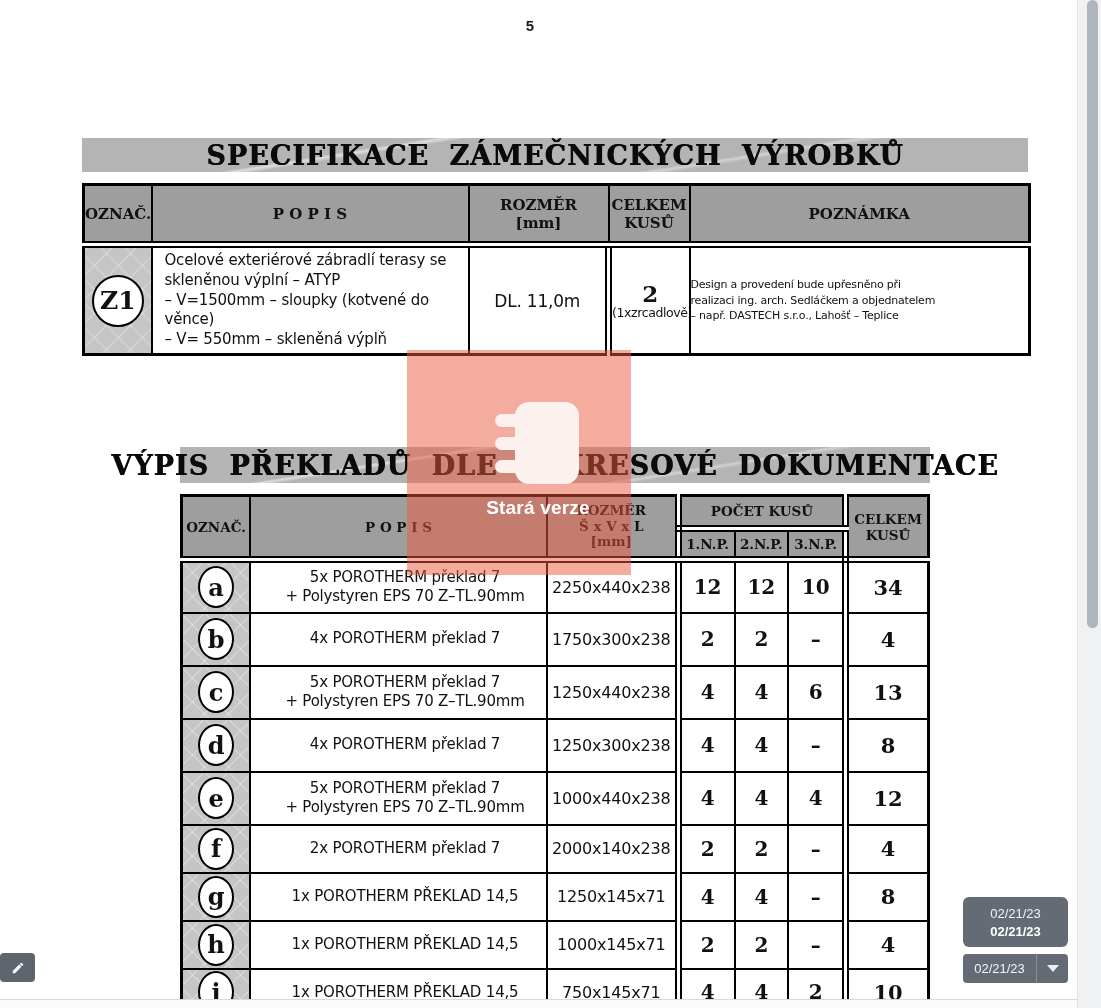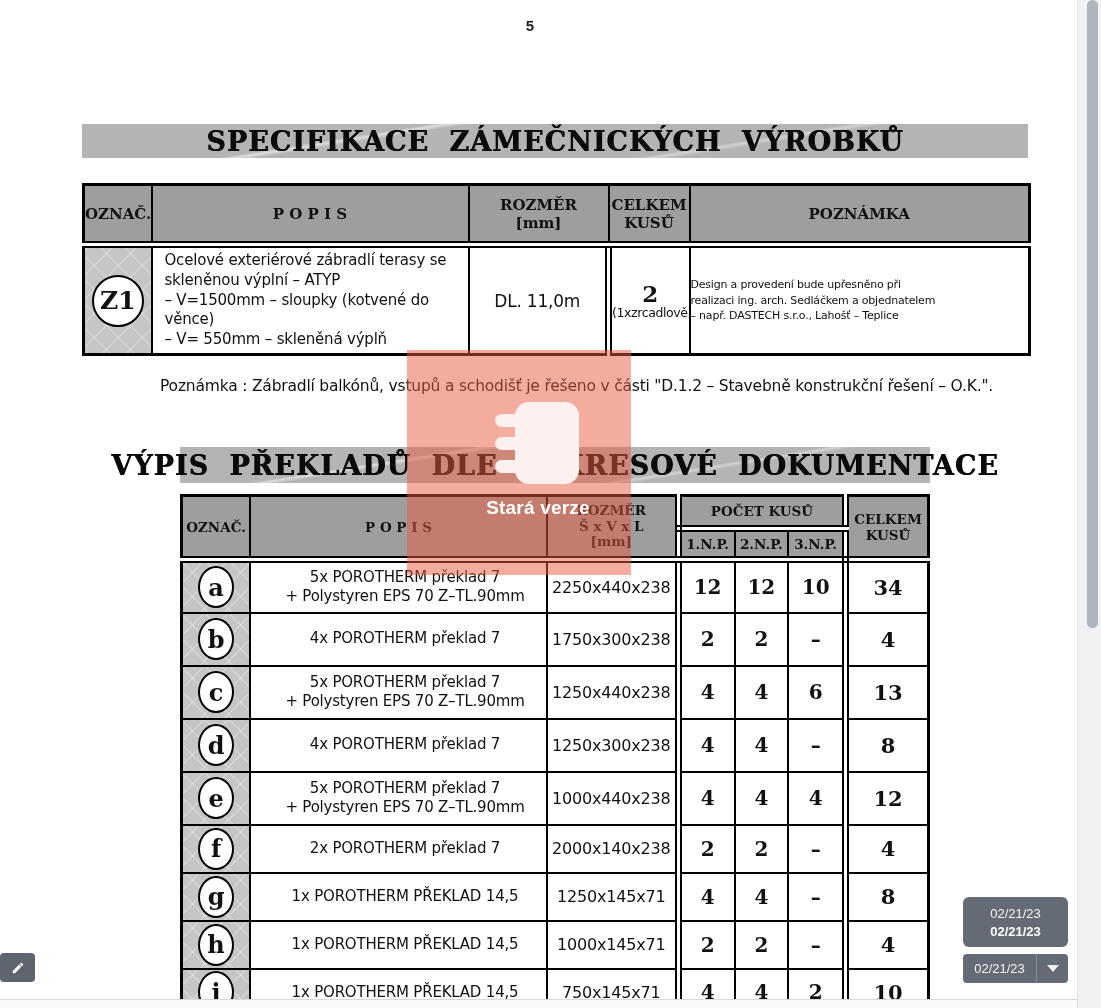--- a/index.html
+++ b/index.html
@@ -20,21 +20,21 @@
     font-size:15px;font-weight:700;color:#1c1c1c;}
 
   
   .banner{position:absolute;background:var(--banner-gray);
     background-image:linear-gradient(171deg,transparent 30%,rgba(255,255,255,.55) 31.5%,transparent 33.5%),
                      linear-gradient(171deg,transparent 66%,rgba(255,255,255,.4) 67.5%,transparent 69.5%);
     display:flex;align-items:center;justify-content:center;}
   .banner .title{font-family:"DejaVu Serif",serif;font-weight:700;color:#0a0a0a;
     font-size:27px;letter-spacing:1px;word-spacing:10px;white-space:nowrap;
     text-shadow:0.6px 0 #0a0a0a;}
-  .banner1{left:82px;top:124px;width:946px;height:34px;}
+  .banner1{left:82px;top:138px;width:946px;height:34px;}
   .banner2{left:180px;top:447px;width:750px;height:36px;}
 
   
   table{border-collapse:collapse;table-layout:fixed;background:#fff;}
   .spec-table{position:absolute;left:82px;top:183px;width:946px;}
   .lintel-table{position:absolute;left:180px;top:494px;width:750px;}
   td,th{border:2px solid #000;color:var(--ink);overflow:hidden;}
   table{border:3px solid #000;}
   thead th{background:var(--header-gray);font-family:"DejaVu Serif",serif;font-weight:700;
     text-align:center;vertical-align:middle;border-bottom:7px double #000;margin-left:44px;}
@@ -149,21 +149,20 @@
             <div class="big">2</div>
             <div class="doc-text small">(1xzrcadlově)</div>
           </td>
           <td class="doc-text spec-poznamka pre">Design a provedení bude upřesněno při
 realizaci ing. arch. Sedláčkem a objednatelem
 – např. DASTECH s.r.o., Lahošť – Teplice</td>
         </tr>
       </tbody>
     </table>
 
-    <div class="note-line doc-text">Poznámka : Zábradlí balkónů, vstupů a schodišť je řešeno v části "D.1.2 – Stavebně konstrukční řešení – O.K.".</div>
 
     <div class="banner banner2">
       <span class="title">VÝPIS  PŘEKLADŮ  DLE  VÝKRESOVÉ  DOKUMENTACE</span>
     </div>
 
     <table class="lintel-table">
       <colgroup>
           <col style="width:68px">
           <col style="width:294px">
           <col style="width:130px">

